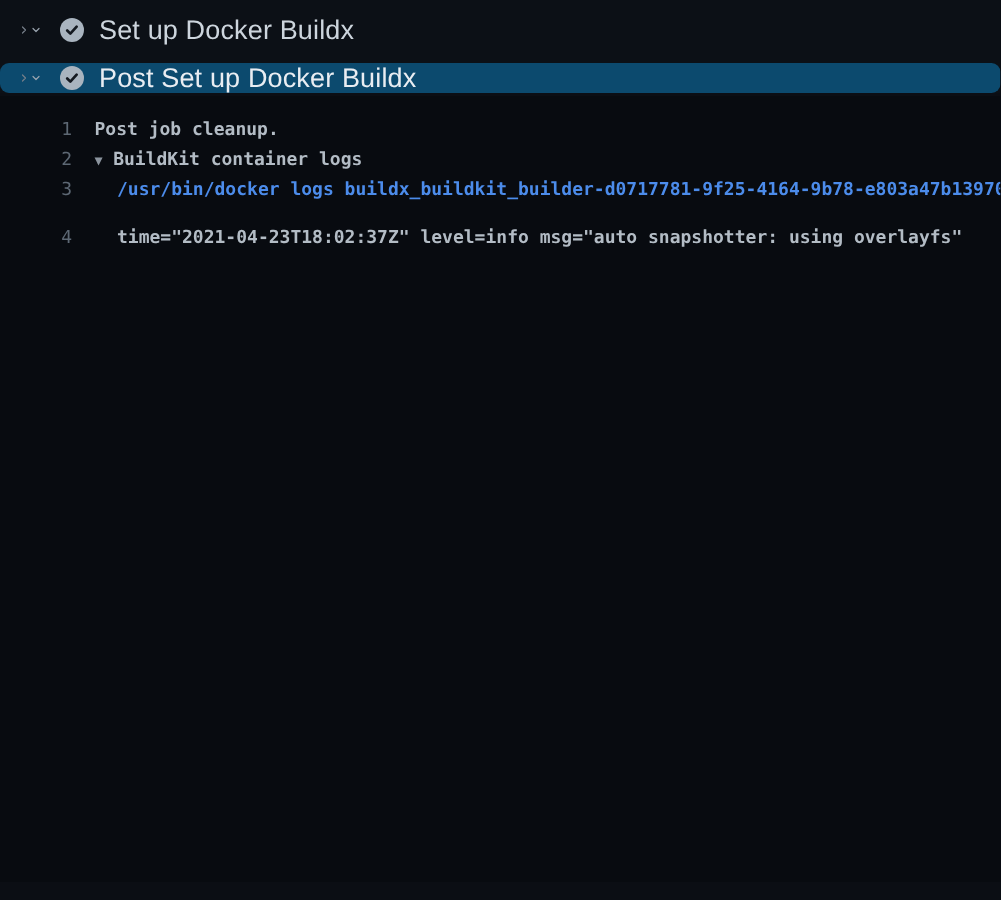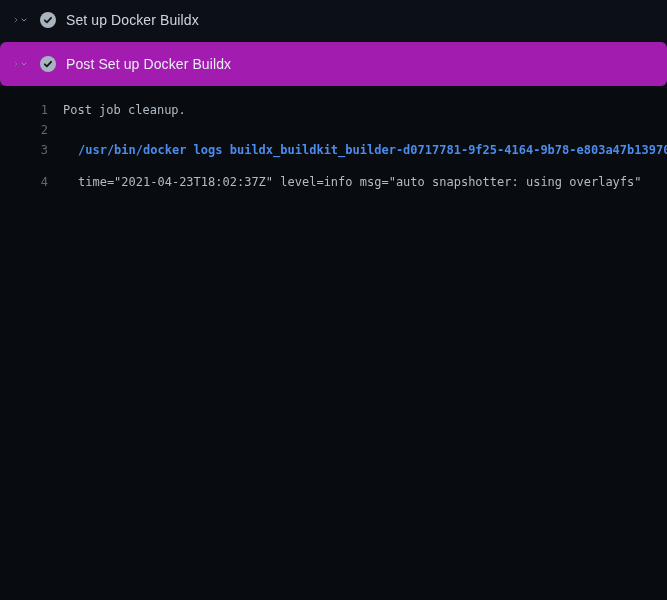--- a/index.html
+++ b/index.html
@@ -16,43 +16,43 @@
   }
   .step-row {
     height: 40px;
     display: flex;
     align-items: center;
     padding-left: 12px;
     box-sizing: border-box;
     cursor: pointer;
   }
   .step-row.expanded {
-    height: 44px;
+    height: 20px;
     margin: 2px 0;
-    background: #a21caf;
+    background: #0c4a6e;
     border-radius: 6px;
   }
   .chev {
     width: 16px;
     height: 16px;
     margin-right: 12px;
     display: flex;
     align-items: center;
     justify-content: center;
     flex: none;
   }
   .chev svg { display: block; }
   .check {
     width: 16px;
     height: 16px;
     margin-right: 10px;
     flex: none;
   }
   .step-label {
-    font-size: 14px;
+    font-size: 18px;
     color: #cdd5dd;
     letter-spacing: .1px;
   }
   .step-row.expanded .step-label { color: #e9edf2; }
   .log {
     background: #080b10;
     padding-top: 12px;
     min-height: 440px;
   }
   .log-row {
@@ -69,20 +69,21 @@
     flex: none;
     text-align: right;
     color: #5d6874;
     user-select: none;
     cursor: pointer;
   }
   .row-text {
     padding-left: 15px;
     color: #b3bcc5;
     flex: none;
+    font-weight: bold;
   }
   .log-row.indent1 .row-text { padding-left: 30px; }
   .log-row.command .row-text {
     color: #4c8ceb;
     font-weight: bold;
   }
   .marker {
     font-size: 9px;
     color: #8b949e;
     margin-right: 7px;
@@ -133,20 +134,21 @@
   </div>
 </div>
 <div class="log">
   <div class="log-row plain indent0">
     <span class="gutter">1</span>
     <span class="row-text"><span class="txt">Post job cleanup.</span></span>
   </div>
 
   <div class="log-row group indent0">
     <span class="gutter">2</span>
+    <span class="row-text"><span class="marker">▼</span><span class="txt">BuildKit container logs</span></span>
   </div>
 
   <div class="log-row command indent1">
     <span class="gutter">3</span>
     <span class="row-text"><span class="txt">/usr/bin/docker logs buildx_buildkit_builder-d0717781-9f25-4164-9b78-e803a47b13970</span></span>
   </div>
 
   <div class="log-row log indent1">
     <span class="gutter">4</span>
     <span class="row-text"><span class="txt">time="2021-04-23T18:02:37Z" level=info msg="auto snapshotter: using overlayfs"</span></span>

